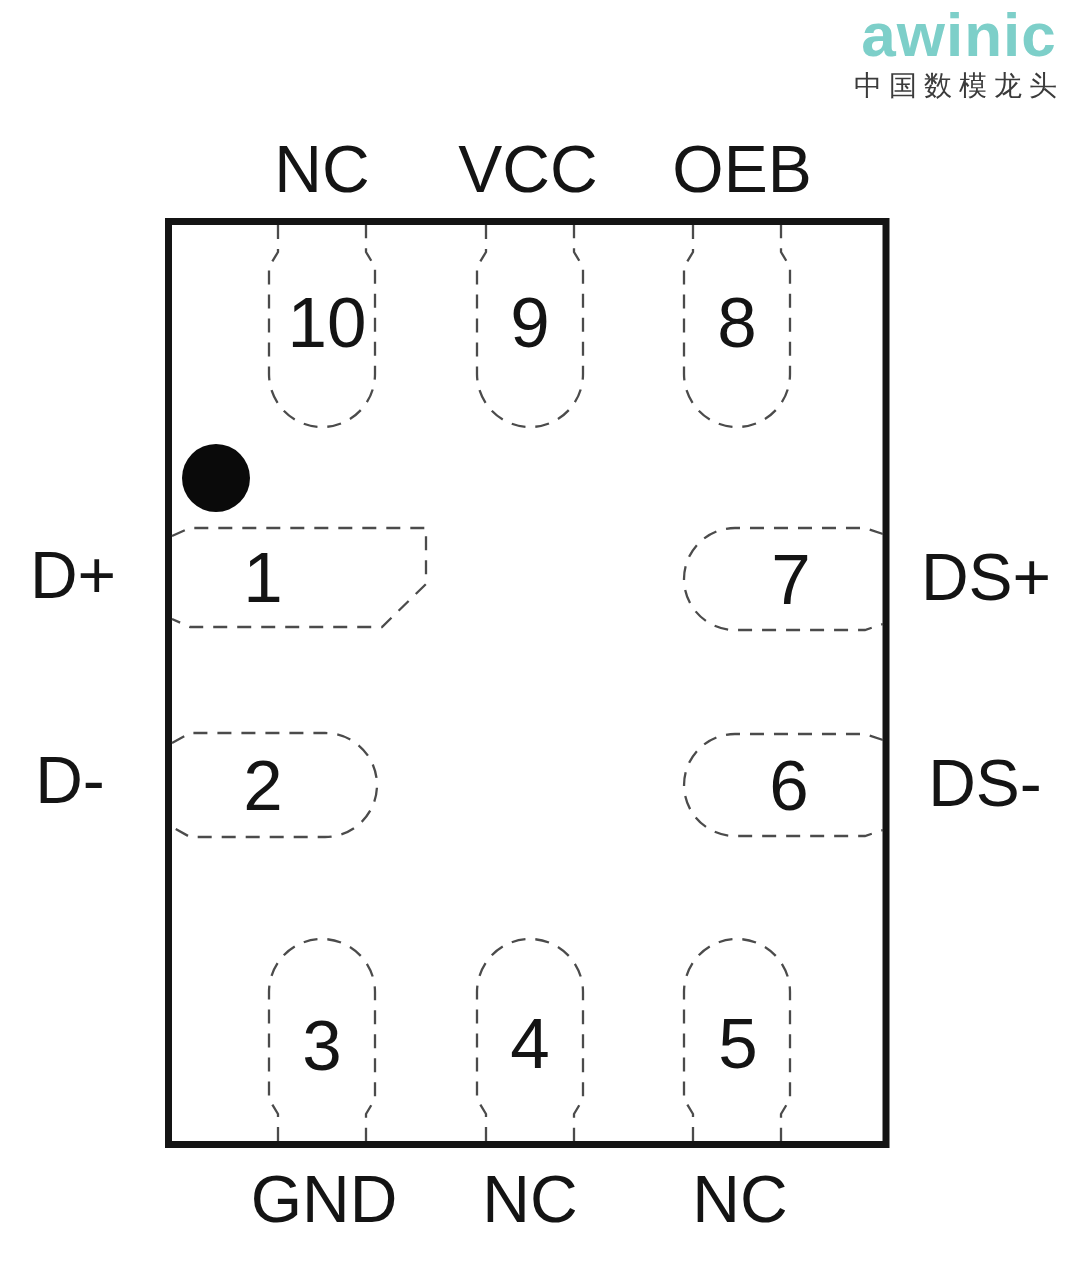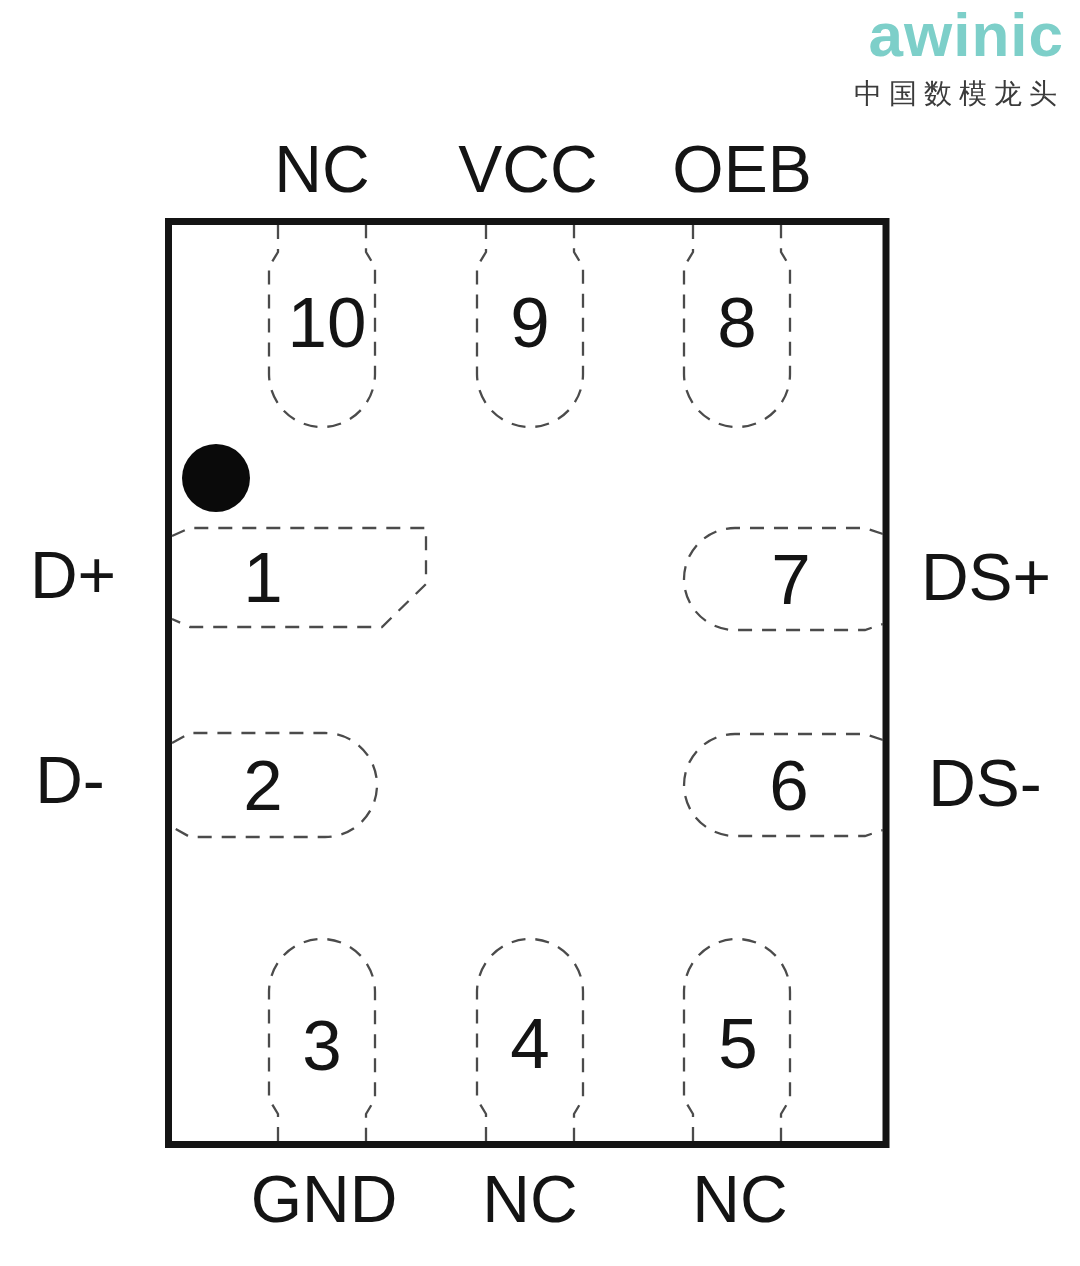--- a/index.html
+++ b/index.html
@@ -12,32 +12,32 @@
     width: 1080px;
     height: 1266px;
     background: #ffffff;
     overflow: hidden;
     font-family: "Liberation Sans", "DejaVu Sans", sans-serif;
   }
   .logo {
     position: absolute;
     top: 4px;
     right: 16px;
-    text-align: right;
+    text-align: center;
     line-height: 1;
   }
   .logo .brand {
     font-size: 62px;
     font-weight: bold;
     letter-spacing: 1px;
     color: #7dcfc9;
     line-height: 1;
   }
   .logo .tagline {
-    margin-top: 14px;
+    margin-top: 6px;
     font-size: 28px;
     font-weight: 500;
     letter-spacing: 7px;
     color: #3b3b3b;
     line-height: 1;
     white-space: nowrap;
   }
   svg.diagram {
     position: absolute;
     left: 0;

